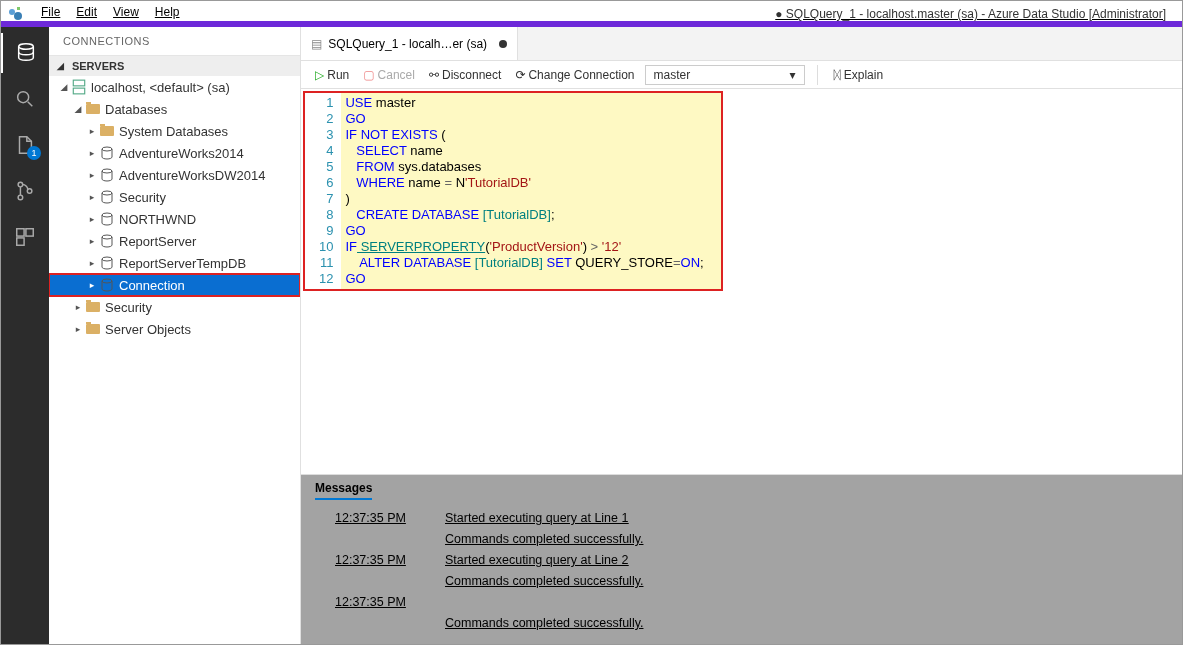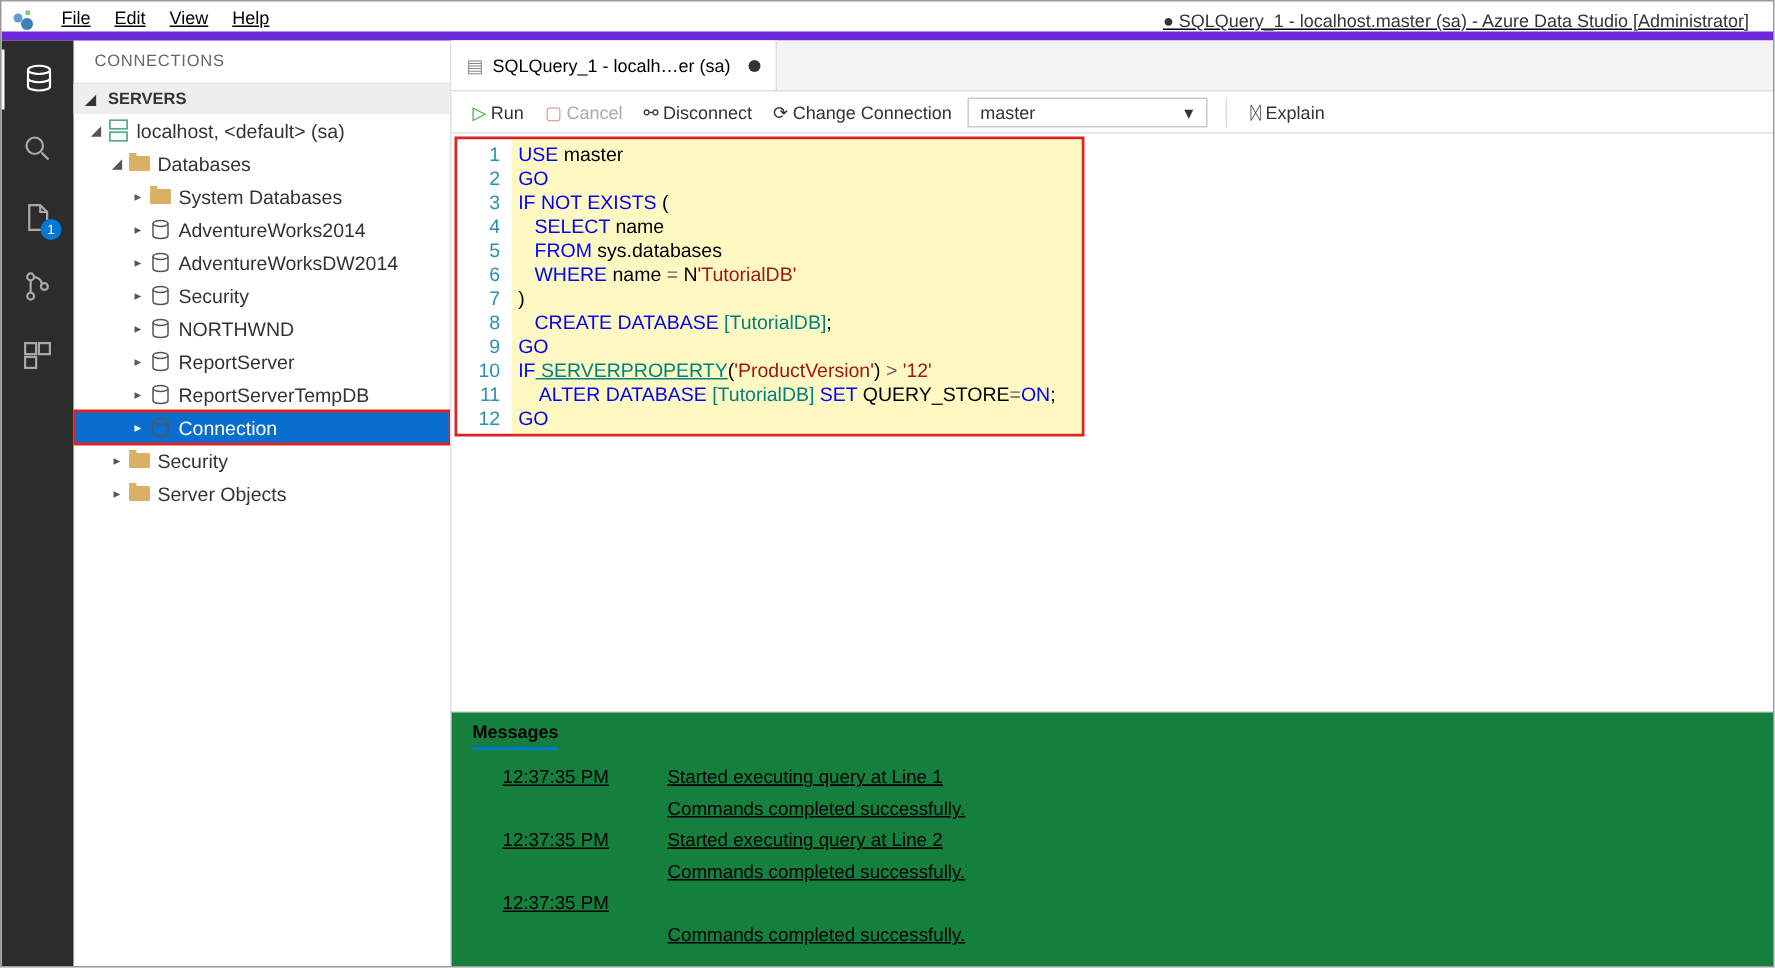--- a/index.html
+++ b/index.html
@@ -57,21 +57,21 @@
 .gutter div { height: 16px; }
 .code { background: #fef9c3; padding: 2px 4px; white-space: pre; flex: 1; color: #000; }
 .kw { color: #0000ff; }
 .sys { color: #000; }
 .fn { color: #008080; text-decoration: underline; }
 .str { color: #a31515; }
 .id { color: #008080; }
 .op { color: #666; }
 
 
-.messages { border-top: 1px solid #ddd; padding: 6px 14px 0 14px; font-size: 12px; background: #15803d; }
+.messages { border-top: 1px solid #ddd; padding: 6px 14px 0 14px; font-size: 12px; background: #a3a3a3; }
 .msg-tab { display: inline-block; font-weight: 600; padding-bottom: 3px; border-bottom: 2px solid #0078d4; }
 .msg-body { padding: 8px 0 10px 20px; font-family: Consolas, 'Courier New', monospace; font-size: 12.5px; line-height: 21px; }
 .msg-line { display: flex; gap: 20px; text-decoration: underline; }
 .msg-time { width: 90px; }
 .msg-text { flex: 1; }
 .msg-text.u { text-decoration: underline; }
 .caret { font-size: 9px; }
 </style>
 </head>
 <body>

